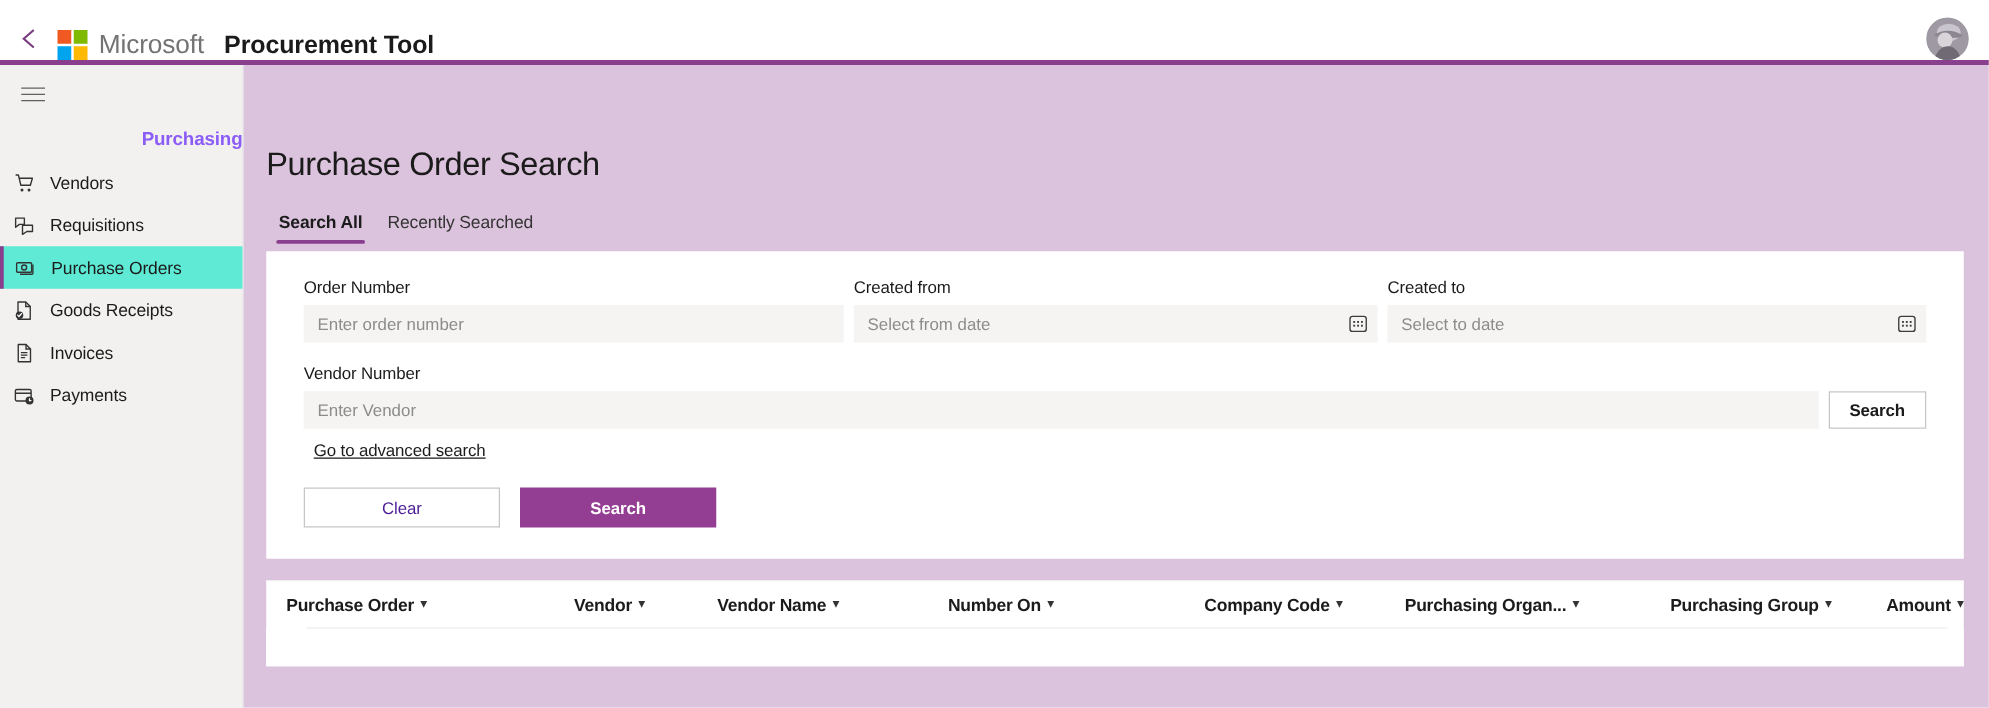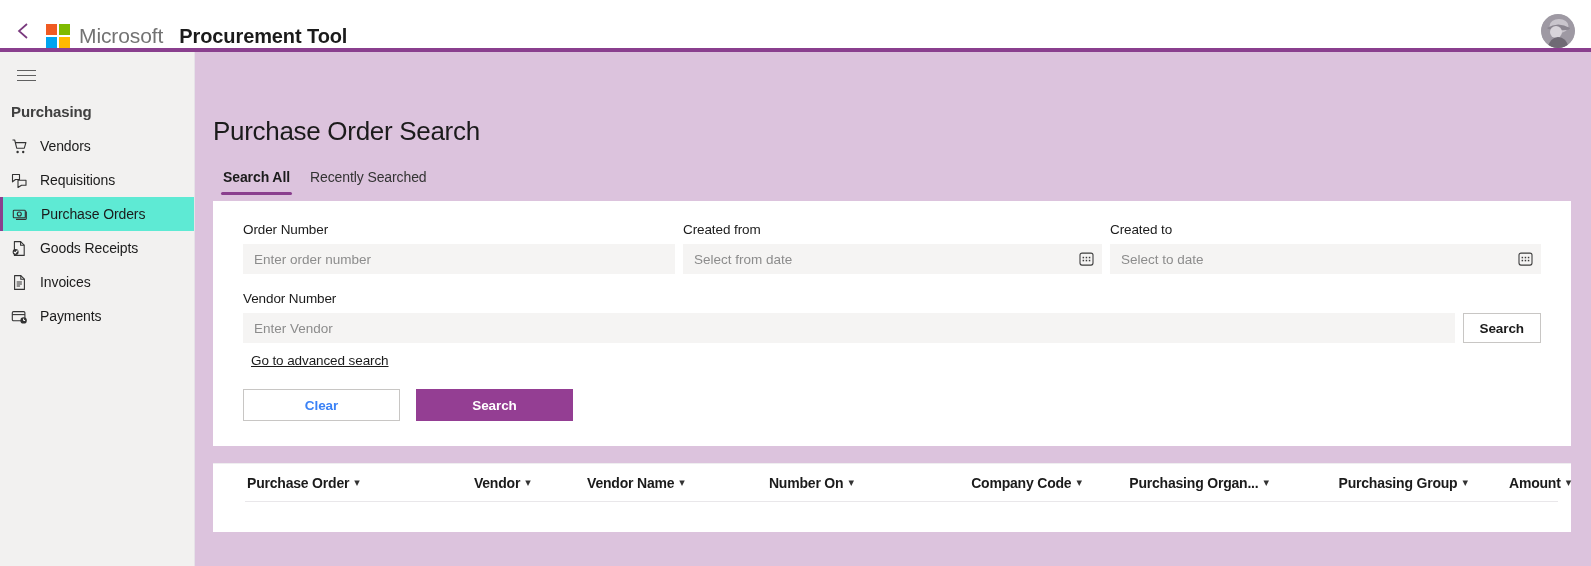--- a/index.html
+++ b/index.html
@@ -52,22 +52,22 @@
     background: #f2f1f0;
     border-right: 1px solid #e6e2e8;
   }
   .hamburger {
     width: 40px; height: 36px; margin-left: 6px; margin-top: 5px;
     display: flex; flex-direction: column; justify-content: center;
     align-items: center; gap: 4px; cursor: pointer;
   }
   .hamburger i { display:block; width: 19px; height: 1px; background: #606060; }
   .side-head {
-    font-size: 15px; font-weight: 700; color: #404040;
-    padding: 10px 0 9px 11px; letter-spacing: -0.1px;
+    font-size: 15px; font-weight: 700; color: #8b5cf6;
+    padding: 10px 0 9px 11px; letter-spacing: -0.1px; text-align: right;
   }
   .nav-item {
     position: relative; height: 34px; display: flex; align-items: center;
     padding-left: 11px; gap: 12px; cursor: pointer;
   }
   .nav-item .nlabel { font-size: 14px; color: #1b1b1b; letter-spacing: -0.1px; }
   .nav-item.active { background: #5eead4; padding-left: 12px; }
   .nav-item.active::before {
     content: ""; position: absolute; left: 0; top: 0; bottom: 0;
     width: 3px; background: #8a3f8e;
@@ -136,22 +136,22 @@
     letter-spacing: -0.1px;
   }
   .adv-link {
     display: inline-block; margin-top: 10px; margin-left: 8px;
     font-size: 13.5px; color: #1b1b1b; text-decoration: underline;
     cursor: pointer; letter-spacing: -0.1px;
   }
   .actions { display: flex; gap: 16px; margin-top: 20px; margin-left: 0; }
   .btn-clear {
     width: 157px; height: 32px; background: #ffffff;
-    border: 1px solid #c8c6c4; font-size: 13.5px; font-weight: 700;
-    color: #3b82f6; cursor: pointer;
+    border: 1px solid #c8c6c4; font-size: 13.5px; font-weight: 400;
+    color: #4c1d95; cursor: pointer;
     font-family: "Liberation Sans", sans-serif; letter-spacing: -0.1px;
   }
   .btn-primary {
     width: 157px; height: 32px; background: #943e93; border: none;
     font-size: 13.5px; font-weight: 700; color: #ffffff; cursor: pointer;
     font-family: "Liberation Sans", sans-serif; letter-spacing: -0.1px;
   }
 
   .results {
     background: #ffffff; margin: 17px 20px 0 18px; padding: 0;
@@ -163,21 +163,21 @@
   .results-title { font-size: 14px; color: #1b1b1b; letter-spacing: -0.1px; }
   .filter-input {
     margin-left: auto; width: 245px; height: 30px;
     border: 1px solid #d8d5da; background: #fff;
     font-size: 13.5px; color: #1b1b1b; padding: 0 10px;
     font-family: "Liberation Sans", sans-serif; outline: none;
   }
   .filter-input::placeholder { color: #a9a3ac; }
   .table-head {
     display: flex; align-items: center; height: 38px;
-    border-top: 1px solid #efeef0; padding-left: 34px;
+    border-top: 1px solid #efeef0; padding-left: 16px;
     position: relative;
     gap: 40px;
   }
   .th {
     font-size: 14px; font-weight: 700; color: #1b1b1b;
     display: flex; align-items: center; gap: 5px; cursor: pointer;
     letter-spacing: -0.2px; white-space: nowrap;
   }
   .chev { font-size: 11px; font-weight: 400; color: #333; line-height: 1; }
   .table-divider { height: 1px; background: #e9e7ea; margin: 0 13px 0 32px; }

